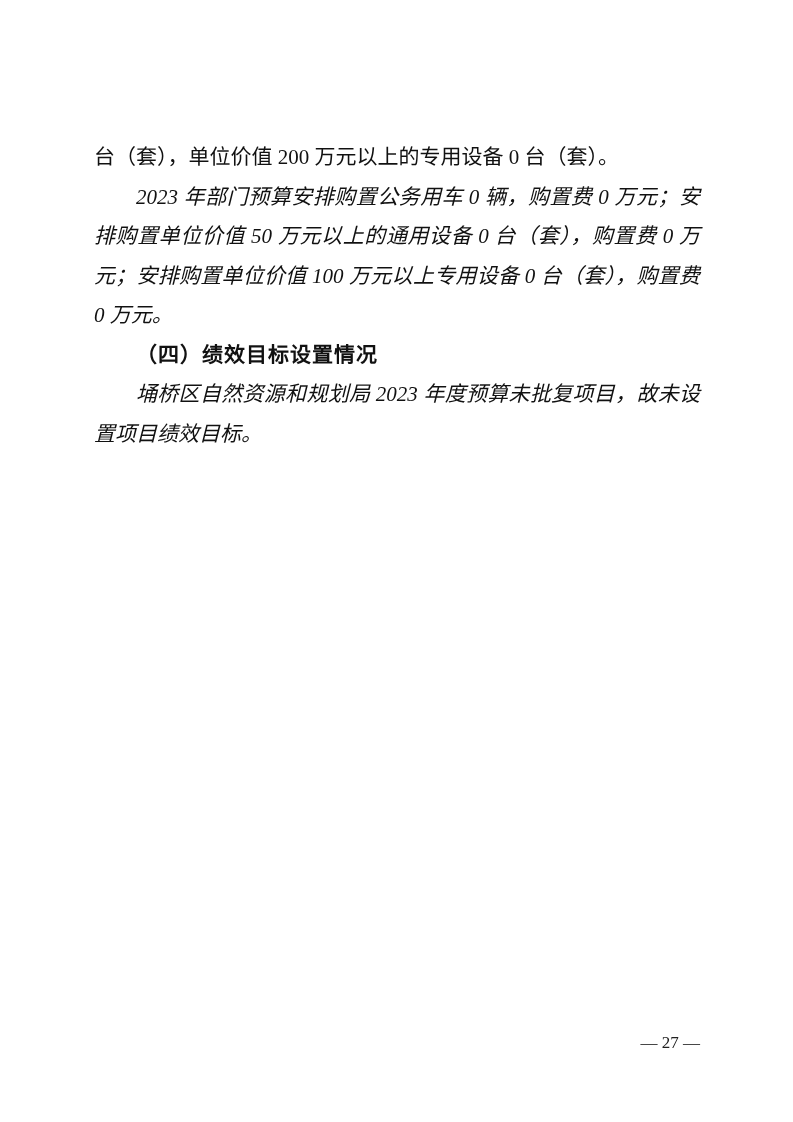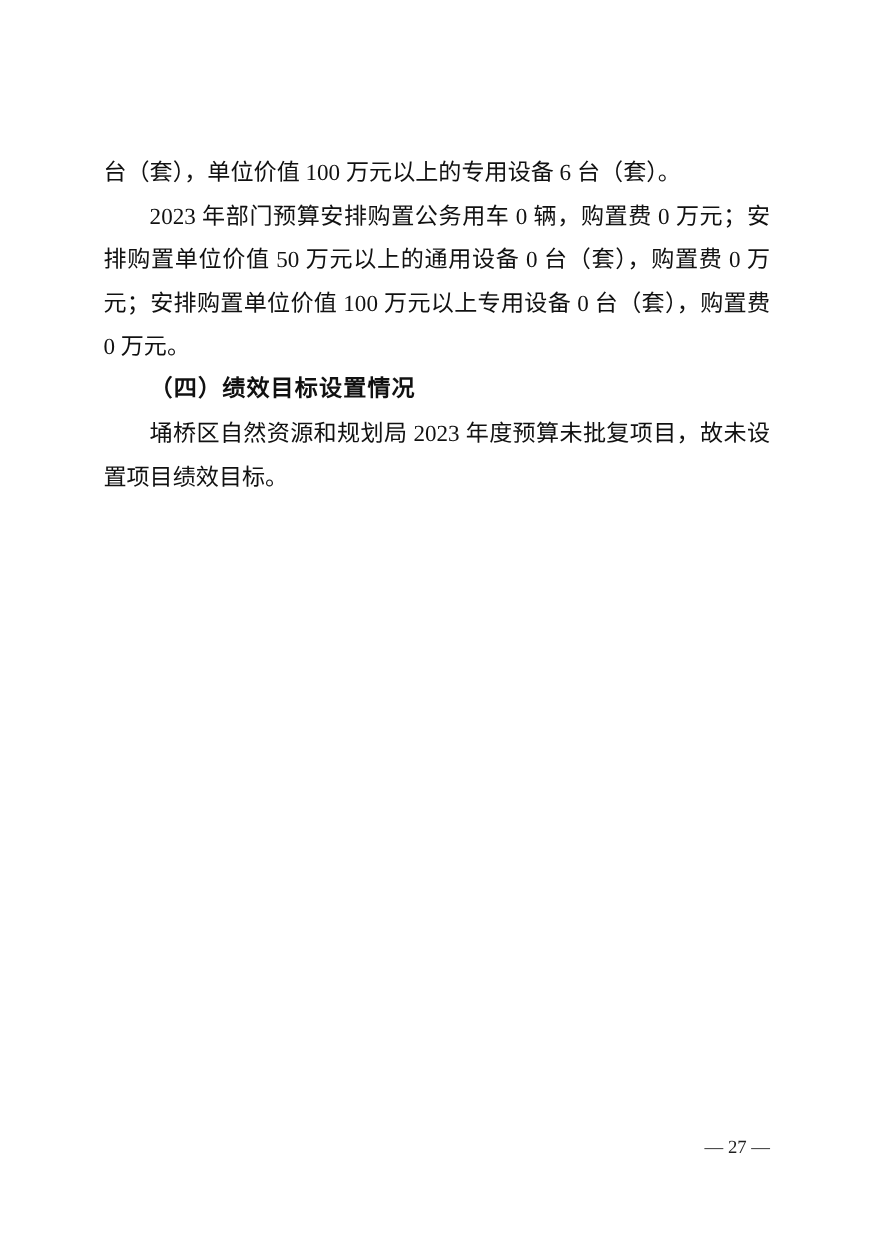--- a/index.html
+++ b/index.html
@@ -25,45 +25,46 @@
     line-height: 39.5px;
     text-align: justify;
     text-justify: inter-ideograph;
   }
   .para {
     margin: 0;
     padding: 0;
   }
   .para.indent {
     text-indent: 2em;
+    font-style: italic;
   }
   .heading {
     margin: 0;
     padding: 0;
     font-size: 21px;
     line-height: 39.5px;
     text-indent: 2em;
     font-weight: 700;
-    font-family: Liberation Mono, monospace;
+    font-family: Liberation Serif, serif;
     letter-spacing: 1px;
   }
   .page-footer {
     position: absolute;
     top: 1031px;
     right: 93px;
     font-size: 17px;
     line-height: 24px;
     color: #1f1f1f;
     font-family: "Liberation Serif", "DejaVu Serif", serif;
   }
 </style>
 </head>
 <body>
 
 <div class="page">
   <div class="content">
-    <p class="para">台（套），单位价值 100 万元以上的专用设备 6 台（套）。</p>
+    <p class="para">台（套），单位价值 200 万元以上的专用设备 0 台（套）。</p>
     <p class="para indent">2023 年部门预算安排购置公务用车 0 辆，购置费 0 万元；安排购置单位价值 50 万元以上的通用设备 0 台（套），购置费 0 万元；安排购置单位价值 100 万元以上专用设备 0 台（套），购置费 0 万元。</p>
     <h3 class="heading">（四）绩效目标设置情况</h3>
     <p class="para indent">埇桥区自然资源和规划局 2023 年度预算未批复项目，故未设置项目绩效目标。</p>
   </div>
   <div class="page-footer">— 27 —</div>
 </div>
 
 </body></html>

